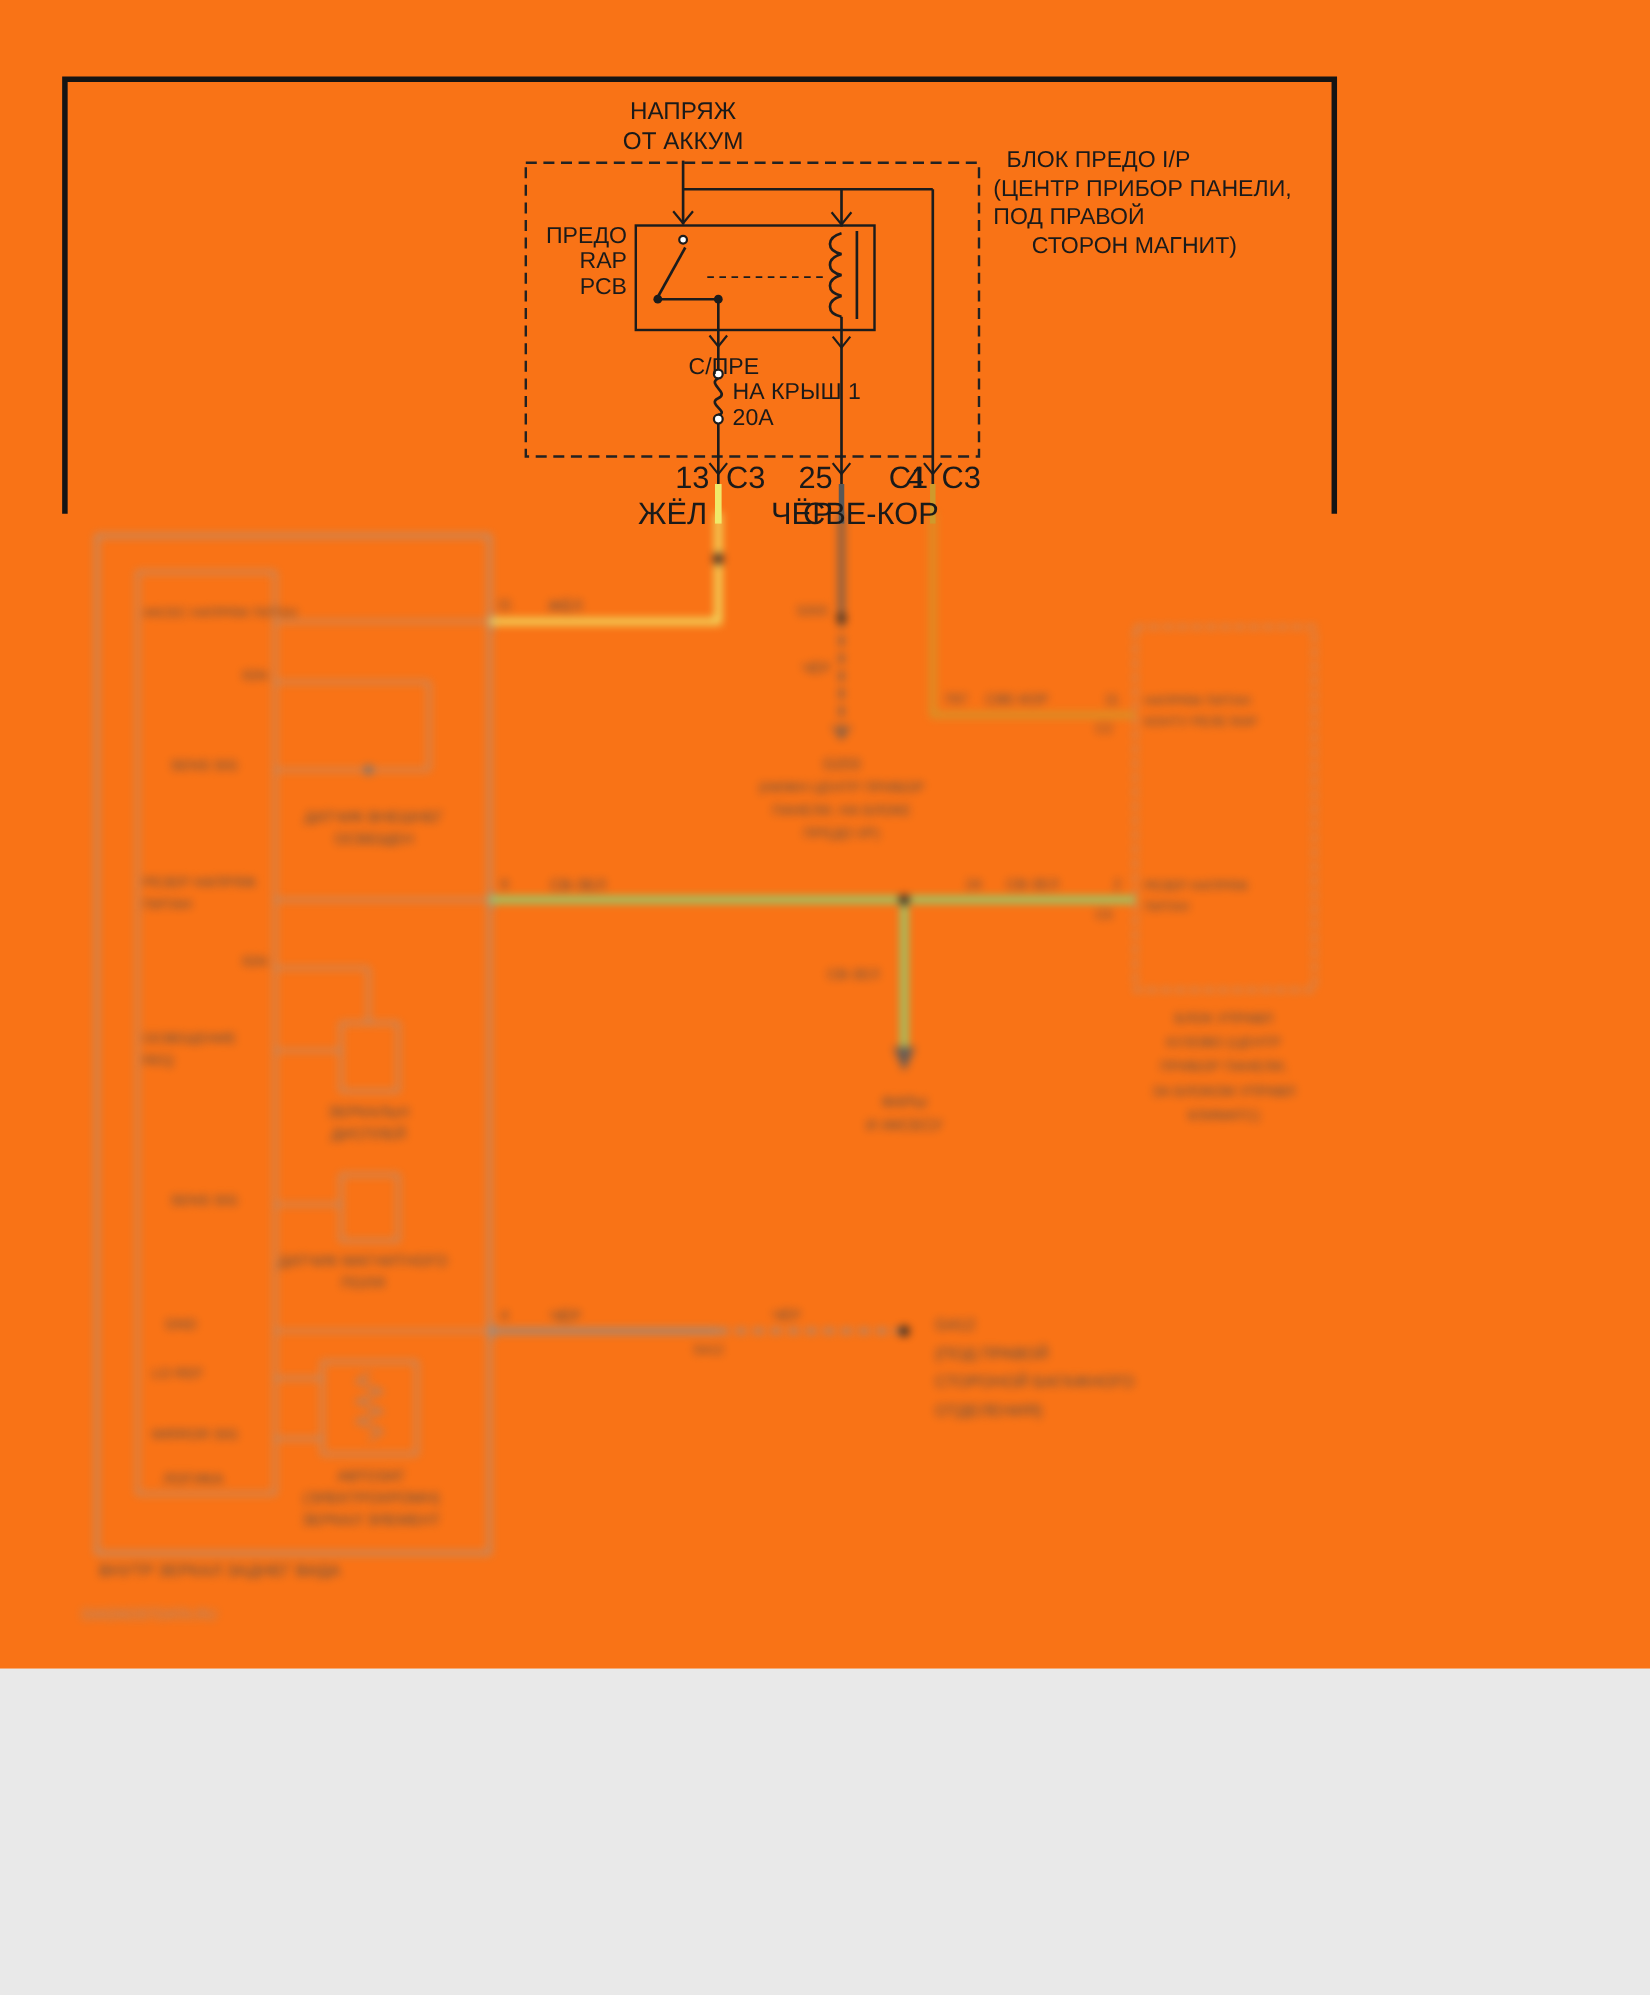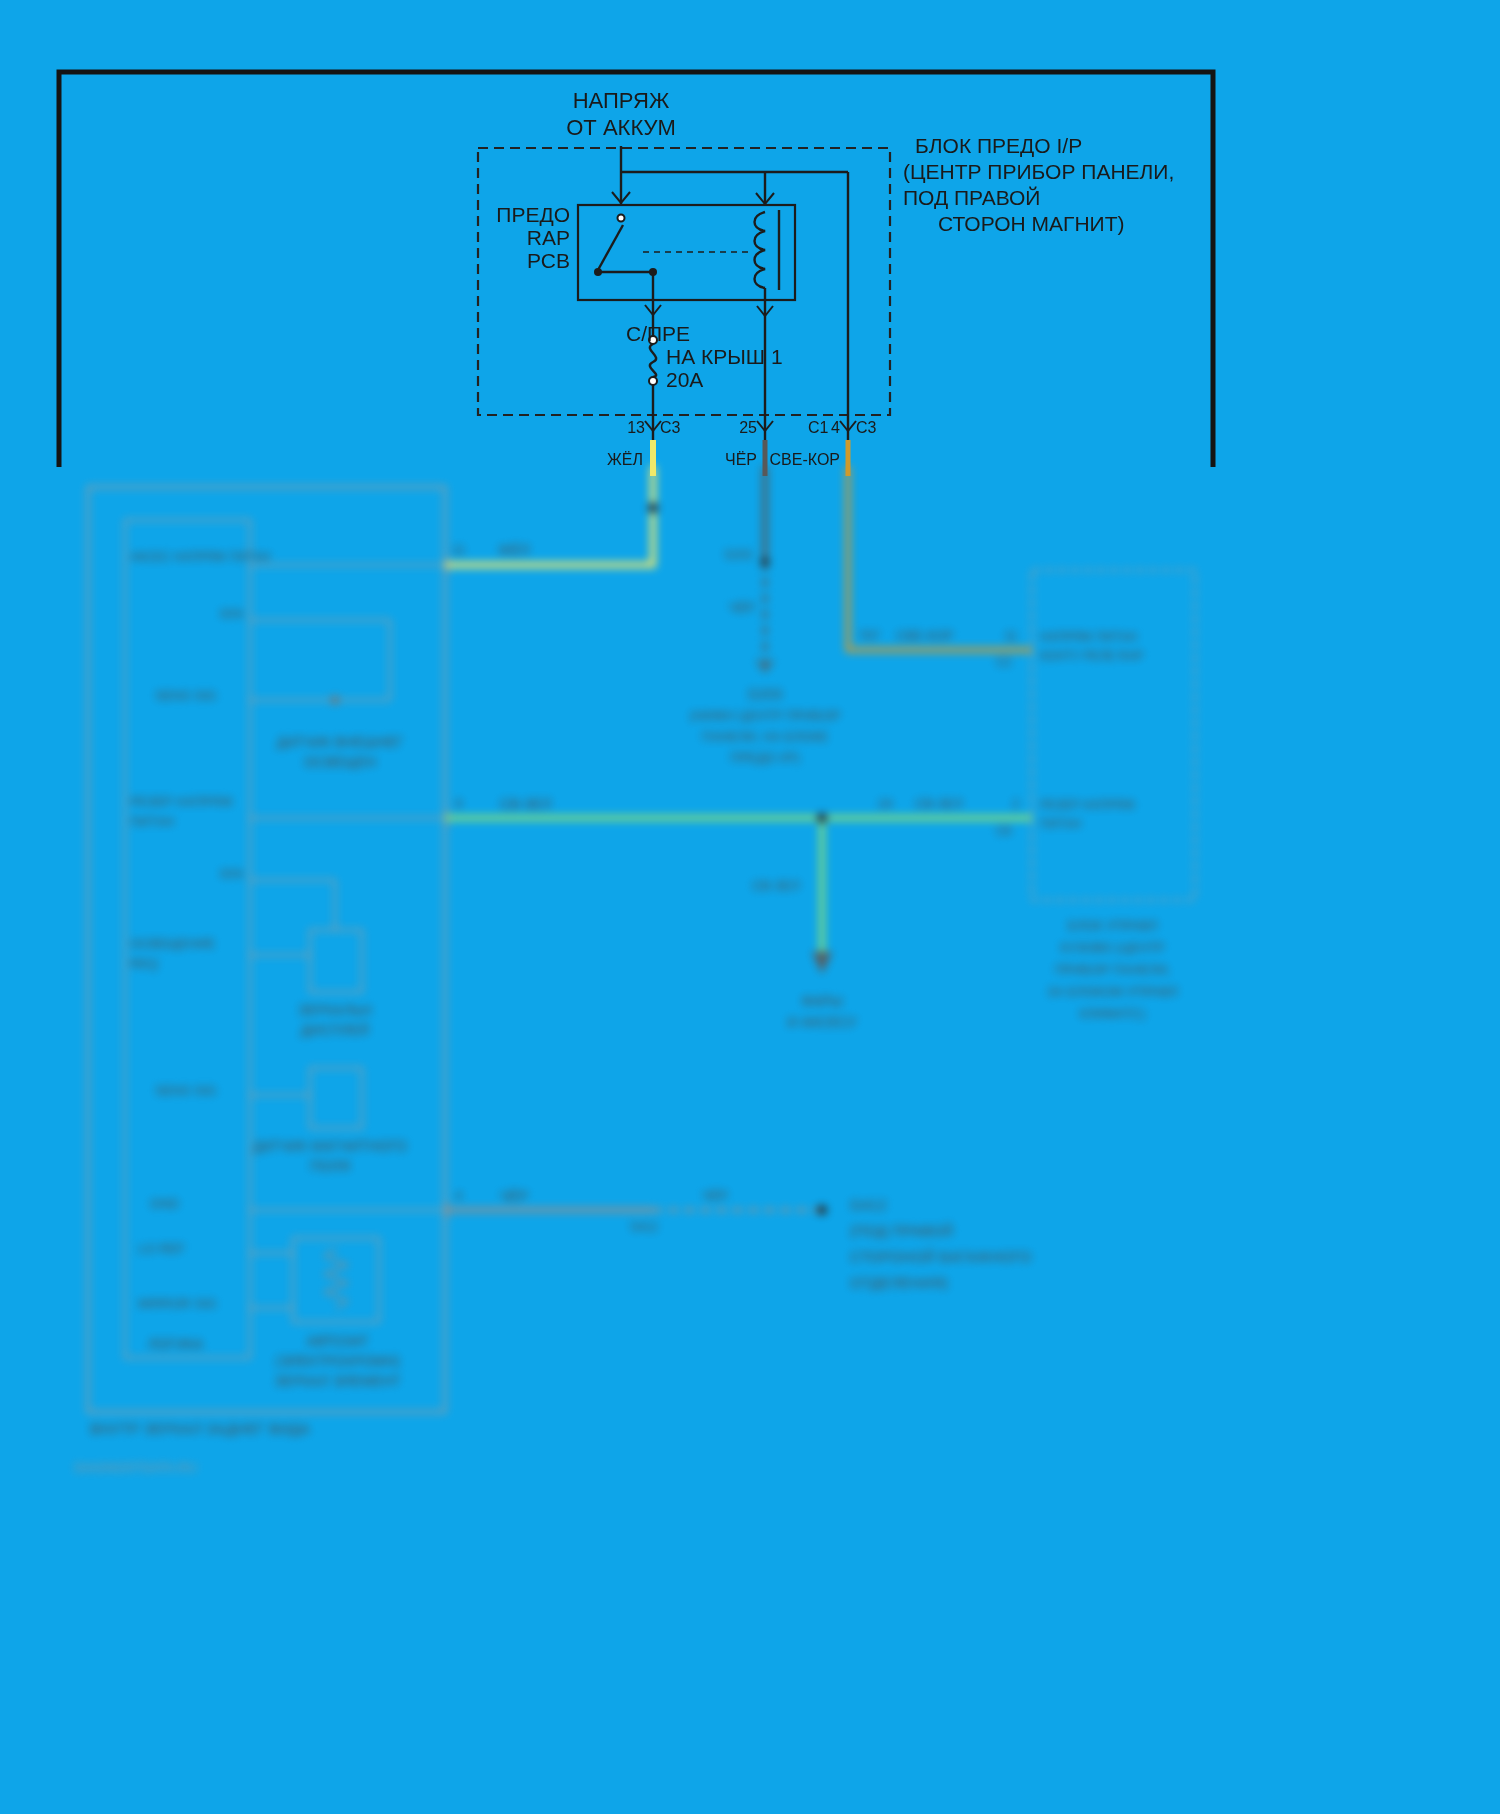--- a/index.html
+++ b/index.html
@@ -1,23 +1,23 @@
 <!DOCTYPE html>
 <html><head>
 <meta charset="utf-8">
 <style>
   *{box-sizing:border-box}
   body{margin:0;background:#e9e9e9}
-  .page{position:relative;width:1500px;height:1814px;background:#0ea5e9;overflow:hidden;
+  .page{position:relative;width:1500px;height:1517px;background:#f97316;overflow:hidden;
         font-family:"Liberation Sans","DejaVu Sans",sans-serif}
   .abs{position:absolute;left:0;top:0}
   .t{position:absolute;white-space:nowrap;color:#1a1a1a;line-height:1.15}
   .s22{font-size:22px}
   .s21{font-size:21px}
-  .s20{font-size:16px}
+  .s20{font-size:28px}
   .r{text-align:right}
   .c{text-align:center}
   .bt{position:absolute;white-space:nowrap;color:#4c4c4c;font-size:14px;line-height:1.2}
   .b13{font-size:13px}.b12{font-size:12px}.b15{font-size:15px}
   .blur-layer{position:absolute;left:0;top:0;width:1500px;height:1814px;filter:blur(4px);opacity:.93}
 </style>
 </head>
 <body>
 
 <div class="page">

